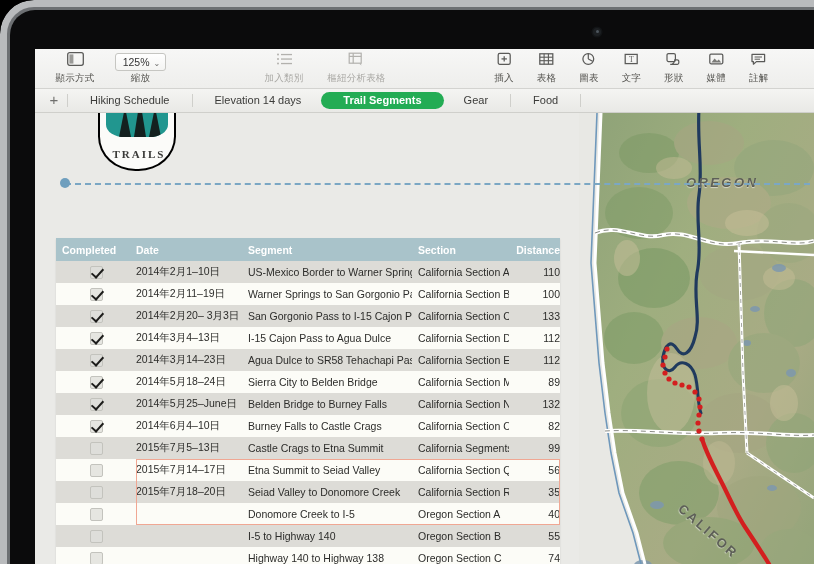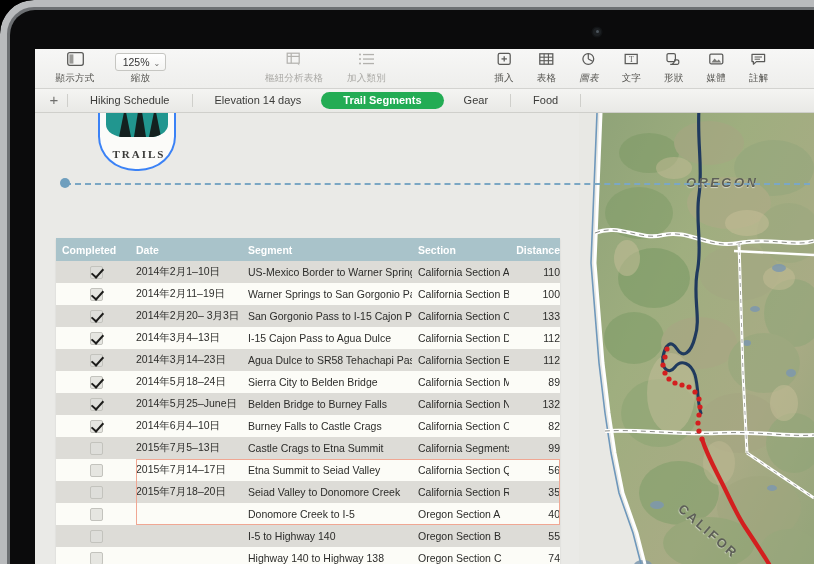--- a/index.html
+++ b/index.html
@@ -145,21 +145,21 @@
     height: 451px;
     background: #eaeae7;
     overflow: hidden;
   }
 
   
   #logo-shield {
     position: absolute; left: 63px; top: -38px;
     width: 78px; height: 96px;
     background: #fbfbf9;
-    border: 2px solid #3b82f6;
+    border: 2px solid #000000;
     border-radius: 6px 6px 48% 48% / 6px 6px 36% 36%;
     z-index: 3;
   }
   #logo-shield-inner {
     position: absolute; left: 6px; top: 4px;
     width: 62px; height: 56px;
     background: #21968f;
     border-radius: 3px 3px 30% 30% / 3px 3px 22% 22%;
     overflow: hidden;
   }
@@ -305,47 +305,47 @@
           <span class="tb-glyph">
             <span id="zoom-control">
               <span>125%</span><span id="zoom-caret">⌄</span>
             </span>
           </span>
           <span class="tb-label">縮放</span>
         </div>
       </div>
 
       <div class="tb-group" style="left:220px;">
-        <div class="tb-item dim" style="width:78px;">
-          <span class="tb-glyph">
-            <svg width="17" height="14" viewBox="0 0 17 14">
-              <rect x="1.2" y="1.2" width="12" height="10" fill="none" stroke="#b2b1ad" stroke-width="1.2"></rect>
-              <line x1="1.2" y1="4.4" x2="13.2" y2="4.4" stroke="#b2b1ad" stroke-width="1.2"></line>
-              <line x1="5.2" y1="1.2" x2="5.2" y2="11.2" stroke="#b2b1ad" stroke-width="1.2"></line>
-              <path d="M11.5 12 L13.6 13.6 L12.4 10.9 Z" fill="#b2b1ad"></path>
-            </svg>
-          </span>
-          <span class="tb-label">樞紐分析表格</span>
-        </div>
-
         <div class="tb-item dim" style="width:58px;">
           <span class="tb-glyph">
             <svg width="17" height="14" viewBox="0 0 17 14">
               <g fill="#b2b1ad">
                 <circle cx="2" cy="2.5" r="1"></circle>
                   <rect x="5" y="1.9" width="11" height="1.3"></rect>
                 <circle cx="2" cy="7" r="1"></circle>
                   <rect x="5" y="6.4" width="11" height="1.3"></rect>
                 <circle cx="2" cy="11.5" r="1"></circle>
                   <rect x="5" y="10.9" width="11" height="1.3"></rect>
               </g>
             </svg>
           </span>
           <span class="tb-label">加入類別</span>
         </div>
+
+        <div class="tb-item dim" style="width:78px;">
+          <span class="tb-glyph">
+            <svg width="17" height="14" viewBox="0 0 17 14">
+              <rect x="1.2" y="1.2" width="12" height="10" fill="none" stroke="#b2b1ad" stroke-width="1.2"></rect>
+              <line x1="1.2" y1="4.4" x2="13.2" y2="4.4" stroke="#b2b1ad" stroke-width="1.2"></line>
+              <line x1="5.2" y1="1.2" x2="5.2" y2="11.2" stroke="#b2b1ad" stroke-width="1.2"></line>
+              <path d="M11.5 12 L13.6 13.6 L12.4 10.9 Z" fill="#b2b1ad"></path>
+            </svg>
+          </span>
+          <span class="tb-label">樞紐分析表格</span>
+        </div>
       </div>
 
       <div class="tb-group" style="left:450px;">
         <div class="tb-item" style="width:38px;">
           <span class="tb-glyph">
             <svg width="17" height="14" viewBox="0 0 17 14">
               <rect x="2.2" y="1.4" width="12" height="11" rx="1.6" fill="none" stroke="#5a5a58" stroke-width="1.25"></rect>
               <line x1="8.2" y1="4.2" x2="8.2" y2="9.6" stroke="#5a5a58" stroke-width="1.25"></line>
               <line x1="5.5" y1="6.9" x2="10.9" y2="6.9" stroke="#5a5a58" stroke-width="1.25"></line>
             </svg>
@@ -359,21 +359,21 @@
               <rect x="1.8" y="1.8" width="13" height="10.4" fill="none" stroke="#5a5a58" stroke-width="1.25"></rect>
               <line x1="1.8" y1="5.2" x2="14.8" y2="5.2" stroke="#5a5a58" stroke-width="1.1"></line>
               <line x1="1.8" y1="8.7" x2="14.8" y2="8.7" stroke="#5a5a58" stroke-width="1.1"></line>
               <line x1="6.1" y1="1.8" x2="6.1" y2="12.2" stroke="#5a5a58" stroke-width="1.1"></line>
               <line x1="10.4" y1="1.8" x2="10.4" y2="12.2" stroke="#5a5a58" stroke-width="1.1"></line>
             </svg>
           </span>
           <span class="tb-label">表格</span>
         </div>
 
-        <div class="tb-item" style="width:38px;font-style:italic;">
+        <div class="tb-item" style="width:38px;">
           <span class="tb-glyph">
             <svg width="17" height="14" viewBox="0 0 17 14">
               <circle cx="8.3" cy="7" r="5.4" fill="none" stroke="#5a5a58" stroke-width="1.25"></circle>
               <line x1="8.3" y1="7" x2="8.3" y2="1.6" stroke="#5a5a58" stroke-width="1.2"></line>
               <line x1="8.3" y1="7" x2="12.6" y2="9.3" stroke="#5a5a58" stroke-width="1.2"></line>
             </svg>
           </span>
           <span class="tb-label">圖表</span>
         </div>
 

